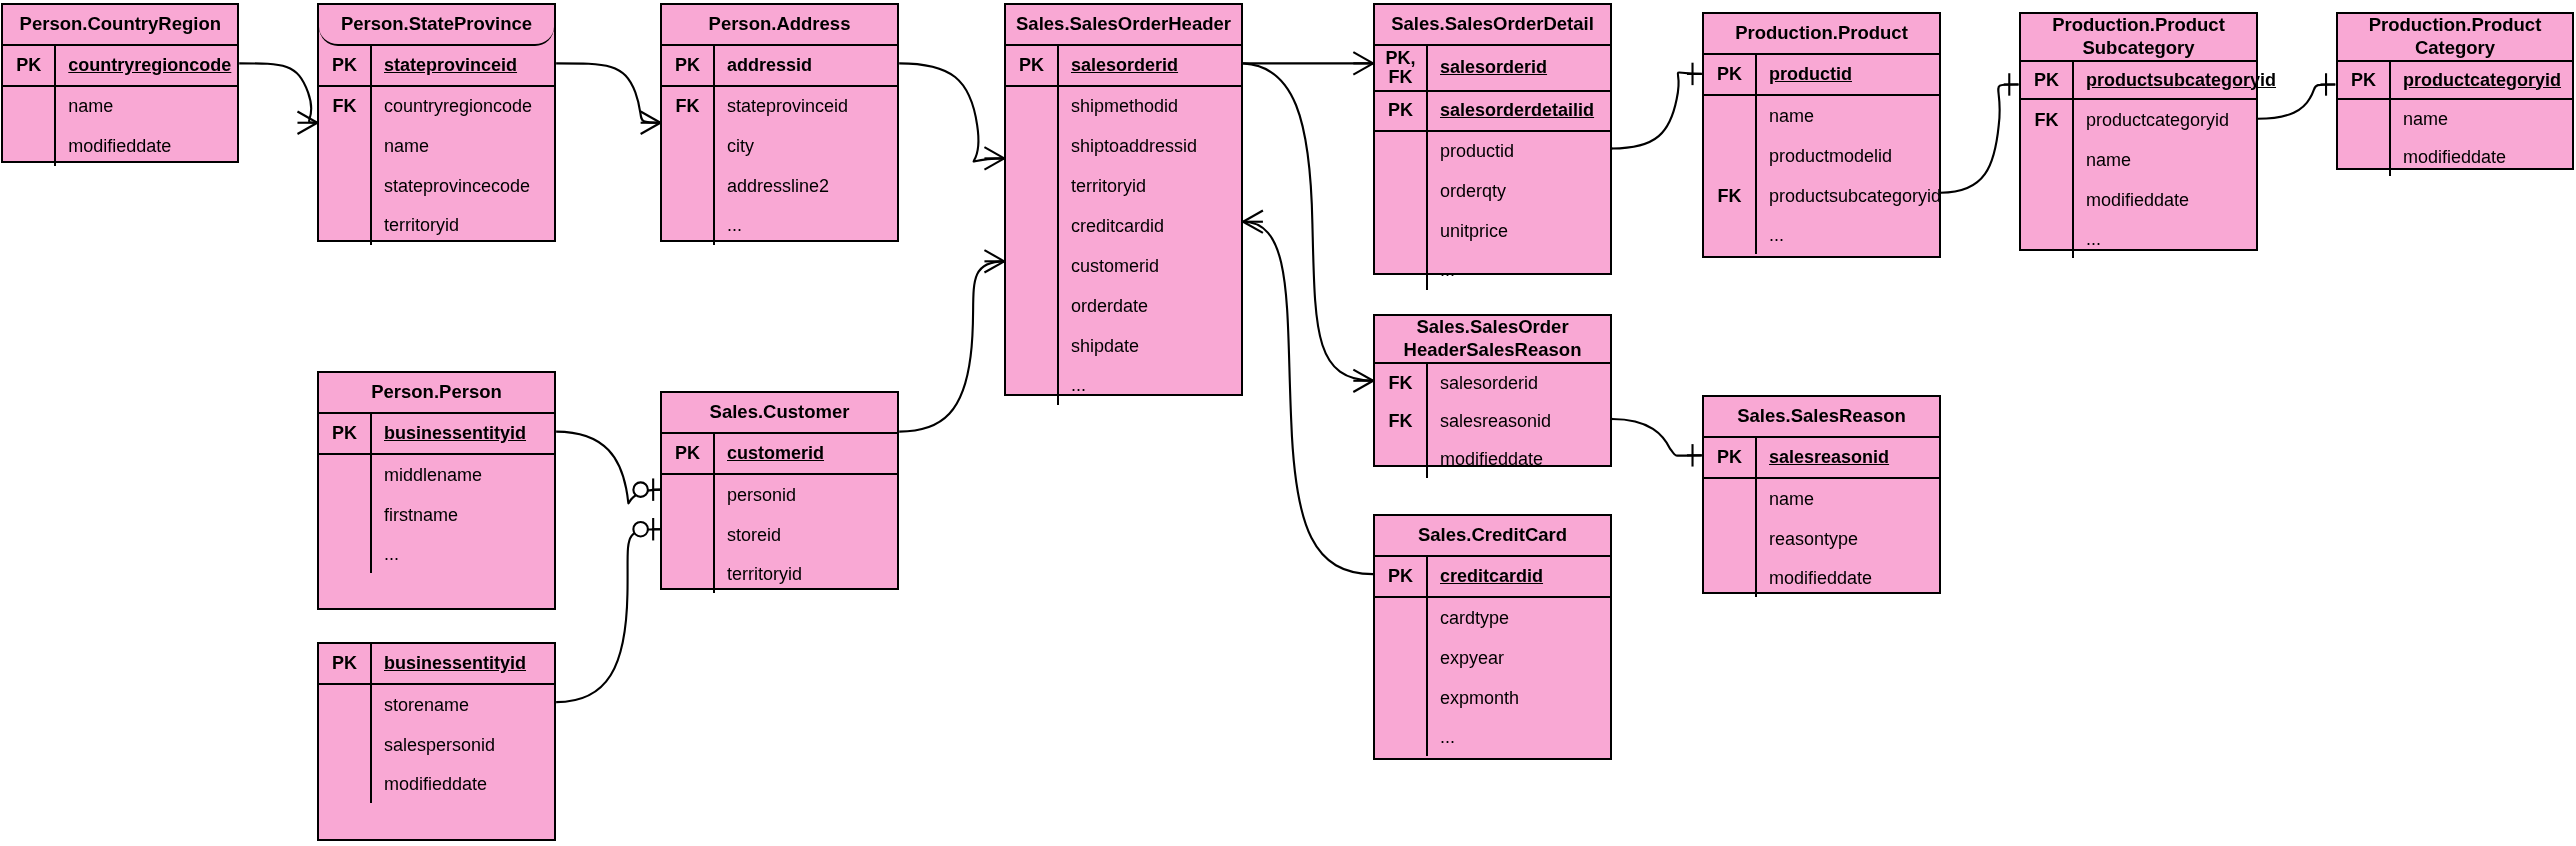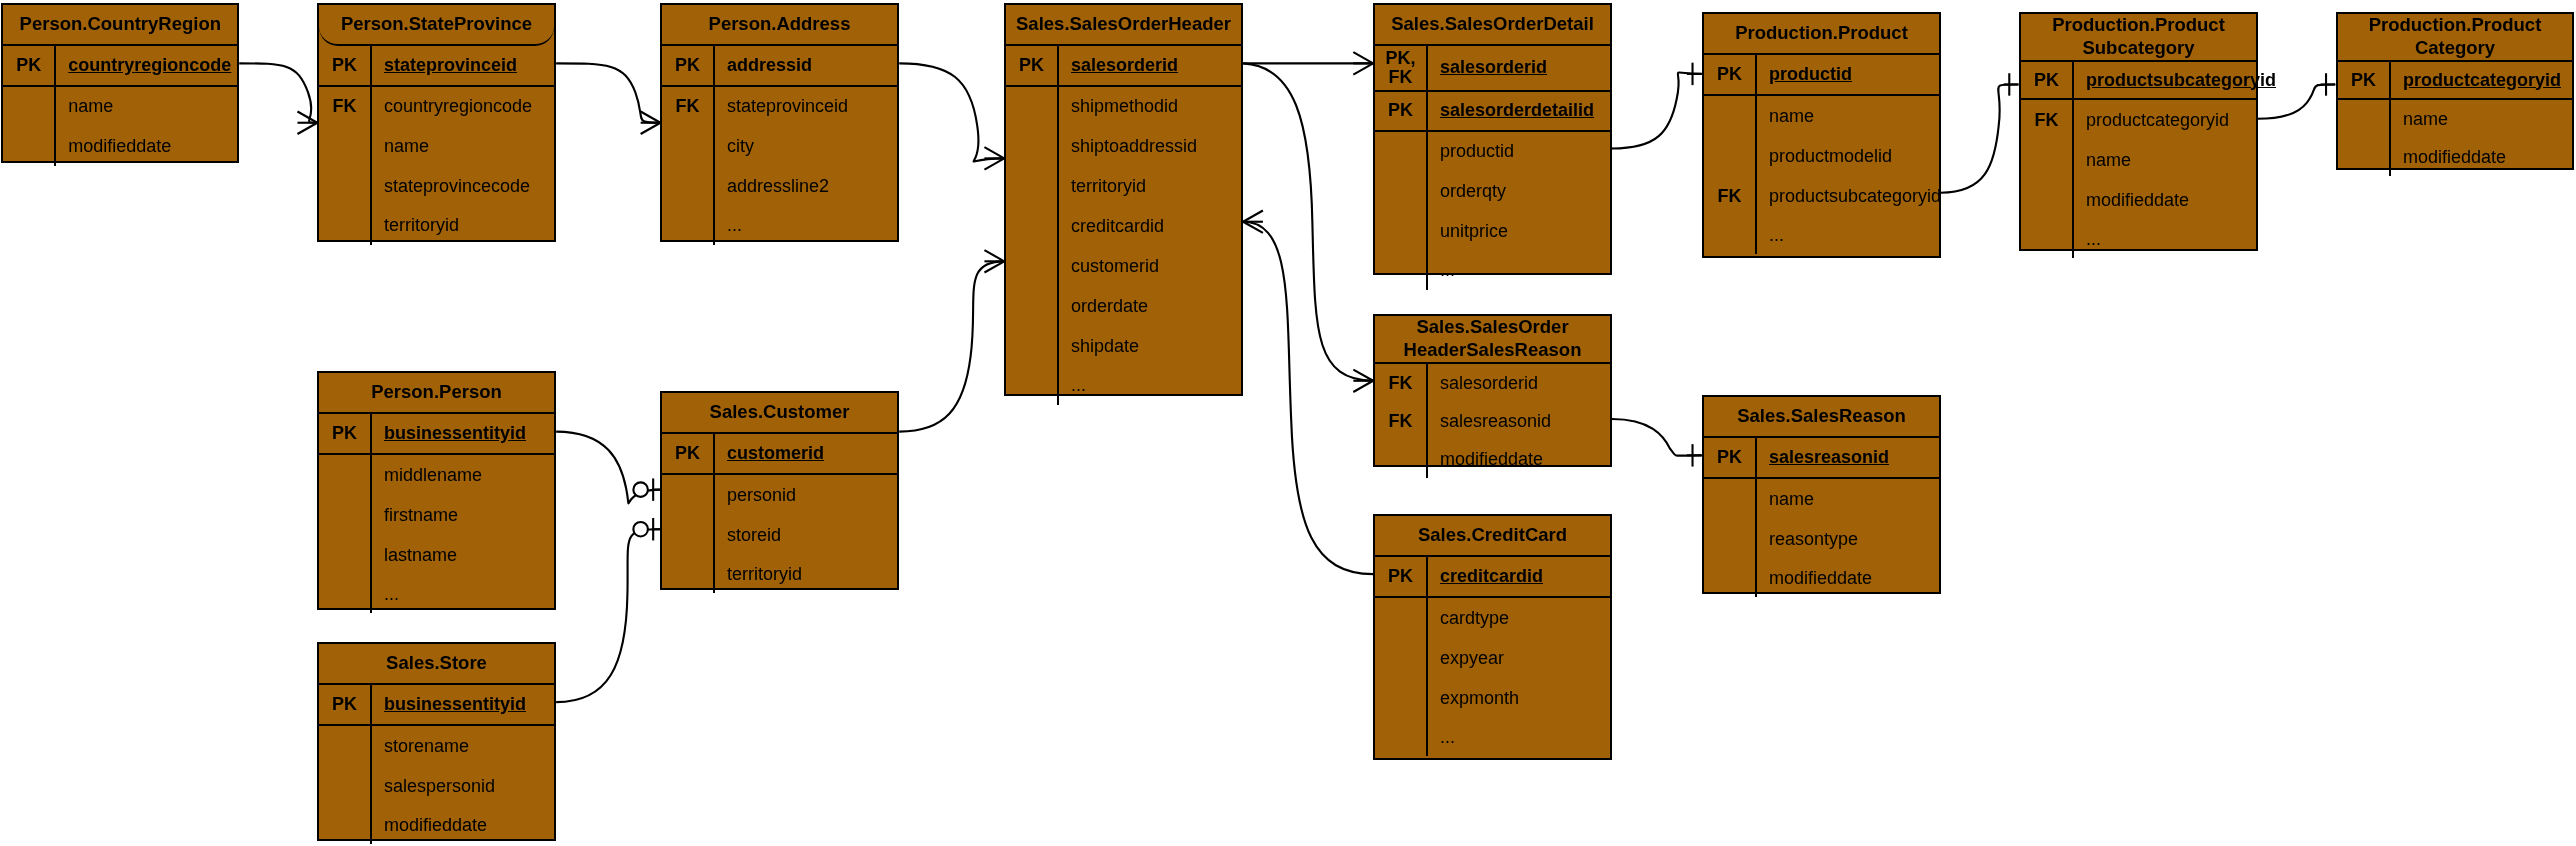--- a/index.html
+++ b/index.html
@@ -25,21 +25,21 @@
     fill: none;
     stroke: #000000;
     stroke-width: 3.2;
   }
   #edges circle { fill: #ffffff; }
 
   .entity {
     position: absolute;
     box-sizing: border-box;
     border: 2.1px solid #000000;
-    background: #a16207;
+    background: #f9a8d4;
     z-index: 2;
   }
   .entity-title {
     box-sizing: border-box;
     border-bottom: 2.1px solid #000000;
     text-align: center;
     font-weight: bold;
     font-size: 18.5px;
     line-height: 1.22;
     color: #000000;
@@ -498,26 +498,20 @@
           <div class="field-cell">
             <span class="txt">middlename</span>
           </div>
         </div>
         <div class="row" style="height: 40px;">
           <div class="key-cell" style="width: 51px; white-space: pre-line;"></div>
           <div class="field-cell">
             <span class="txt">firstname</span>
           </div>
         </div>
-        <div class="row" style="height: 40px;">
-          <div class="key-cell" style="width: 51px; white-space: pre-line;"></div>
-          <div class="field-cell">
-            <span class="txt">lastname</span>
-          </div>
-        </div>
         <div class="row" style="height: 38px;">
           <div class="key-cell" style="width: 51px; white-space: pre-line;"></div>
           <div class="field-cell">
             <span class="txt">...</span>
           </div>
         </div>
       </div>
     </div>
     <div class="entity" style="left: 660px; top: 391px; width: 239px; height: 199px;">
       <div class="entity-title" style="height: 41px;">Sales.Customer</div>
@@ -542,21 +536,20 @@
         </div>
         <div class="row" style="height: 38px;">
           <div class="key-cell" style="width: 51px; white-space: pre-line;"></div>
           <div class="field-cell">
             <span class="txt">territoryid</span>
           </div>
         </div>
       </div>
     </div>
     <div class="entity" style="left: 317px; top: 642px; width: 239px; height: 199px;">
-      <div class="entity-title" style="height: 41px;">Sales.Store</div>
       <div class="entity-body">
         <div class="row sep" style="height: 41px;">
           <div class="key-cell pk" style="width: 51px; white-space: pre-line;">PK</div>
           <div class="field-cell">
             <span class="txt keyname" style="font-weight: bold; text-decoration: underline;">businessentityid</span>
           </div>
         </div>
         <div class="row" style="height: 40px;">
           <div class="key-cell" style="width: 51px; white-space: pre-line;"></div>
           <div class="field-cell">

